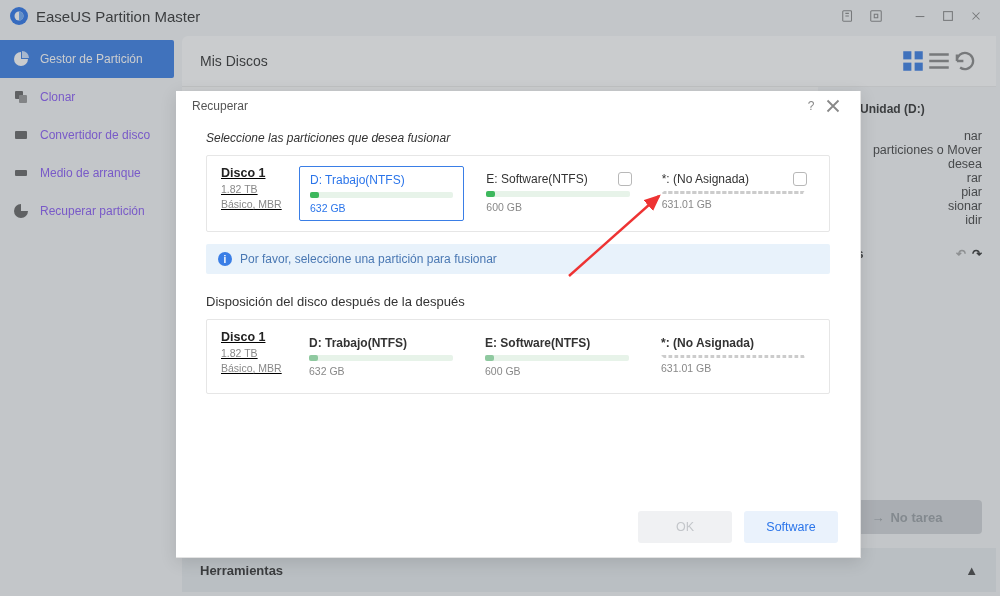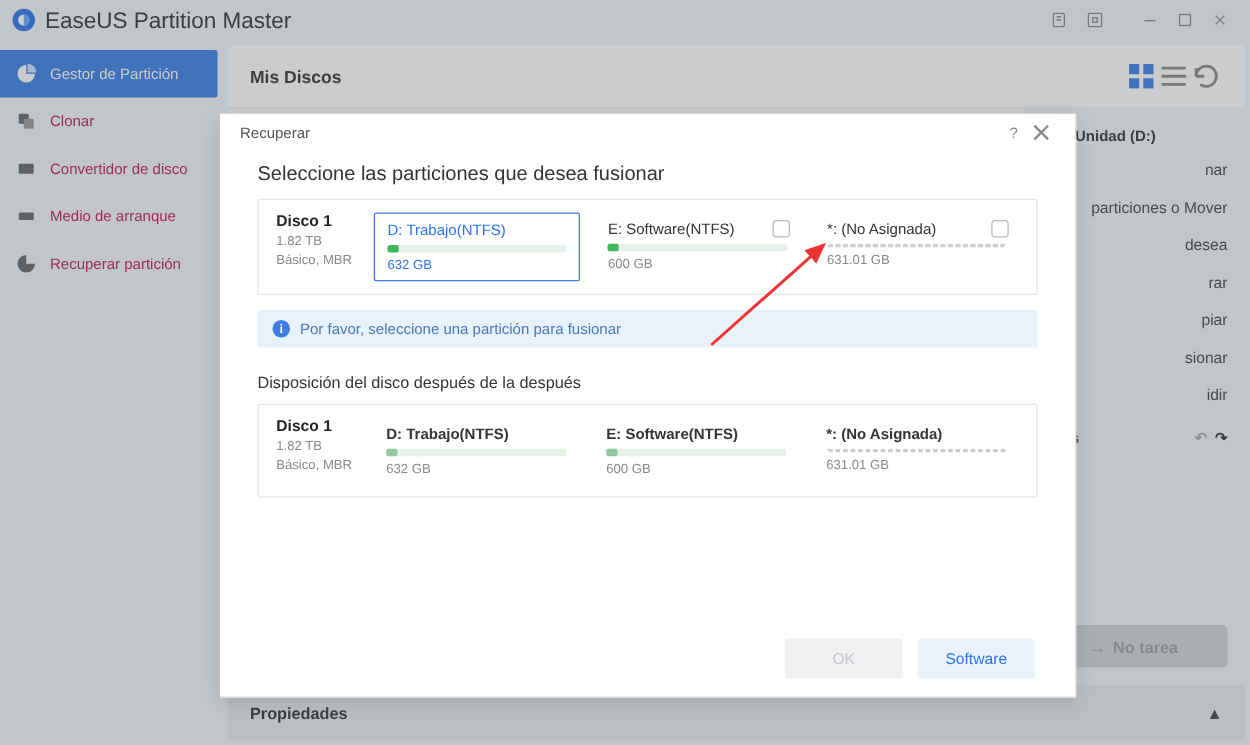--- a/index.html
+++ b/index.html
@@ -1,86 +1,86 @@
 <!DOCTYPE html>
 <html><head>
   <meta charset="utf-8">
   <style>
     * { box-sizing: border-box; margin: 0; padding: 0; font-family: -apple-system, BlinkMacSystemFont, "Segoe UI", Arial, sans-serif; }
     body { width: 1000px; height: 596px; background: #fff; overflow: hidden; position: relative; }
 
     
     .main-window { position: absolute; inset: 0; background: #f5f7f8; display: flex; flex-direction: column; }
-    .titlebar { height: 32px; display: flex; align-items: center; padding: 0 10px; background: #f5f7f8; font-size: 18px; color: #333; }
+    .titlebar { height: 32px; display: flex; align-items: center; padding: 0 10px; background: #f5f7f8; font-size: 15px; color: #333; }
     .titlebar .logo { width: 18px; height: 18px; border-radius: 50%; background: #2b75ea; margin-right: 8px; display: inline-flex; align-items: center; justify-content: center; }
     .titlebar .logo svg { width: 12px; height: 12px; }
     .titlebar-spacer { flex: 1; }
     .titlebar-btn { width: 28px; height: 28px; display: inline-flex; align-items: center; justify-content: center; color: #888; cursor: pointer; }
     .titlebar-btn svg { width: 14px; height: 14px; }
 
     .main-body { flex: 1; display: flex; }
     .sidebar-left { width: 182px; background: #f5f7f8; padding: 8px 0; }
-    .side-item { height: 38px; display: flex; align-items: center; padding: 0 12px; font-size: 12px; color: #be185d; cursor: pointer; }
+    .side-item { height: 38px; display: flex; align-items: center; padding: 0 12px; font-size: 12px; color: #8b5cf6; cursor: pointer; }
     .side-item.active { background: #3a7ee6; color: #fff; border-bottom-right-radius: 2px; border-top-right-radius: 2px; margin-right: 8px; }
     .side-item .icon { width: 18px; height: 18px; margin-right: 10px; display: inline-flex; align-items: center; justify-content: center; }
     .side-item .icon svg { width: 16px; height: 16px; }
     .side-item.active .icon svg { fill: #fff; }
 
     .content { flex: 1; background: #fff; border-top-left-radius: 6px; margin: 4px 4px 4px 0; display: flex; flex-direction: column; }
-    .content-header { padding: 12px 18px; display: flex; align-items: center; font-size: 14px; font-weight: 700; color: #333; border-bottom: 1px solid #eee; }
+    .content-header { padding: 12px 18px; display: flex; align-items: center; font-size: 14px; font-weight: 400; color: #333; border-bottom: 1px solid #eee; }
     .content-header-spacer { flex: 1; }
     .content-header .hbtn { width: 26px; height: 26px; display: inline-flex; align-items: center; justify-content: center; color: #888; cursor: pointer; }
     .content-header .hbtn.active { color: #3a7ee6; }
     .content-body { flex: 1; display: flex; }
     .content-main { flex: 1; padding: 12px 18px; }
     .search-box { height: 36px; border: 1px solid #e2e2e2; border-radius: 4px; width: 100%; }
     .content-right { width: 178px; background: #f5f7f8; padding: 14px 14px; font-size: 12px; color: #333; display: flex; flex-direction: column; }
     .drive-header { display: flex; align-items: center; font-weight: 600; margin-bottom: 12px; }
     .drive-header .dicon { width: 20px; height: 16px; margin-right: 8px; }
-    .right-list { display: flex; flex-direction: column; gap: 16px; }
+    .right-list { display: flex; flex-direction: column; gap: 0; }
     .right-item { color: #444; font-size: 12.5px; text-align: right; }
     .tasks-header { display: flex; align-items: center; font-weight: 600; margin-top: 20px; margin-bottom: 10px; }
     .content-right .spacer { flex: 1; }
     .no-task-btn { height: 34px; background: #d2d5d8; color: #9aa0a5; border-radius: 4px; display: flex; align-items: center; justify-content: center; font-weight: 600; font-size: 13px; gap: 6px; }
 
     .properties-bar { height: 44px; background: #e8ecef; display: flex; align-items: center; padding: 0 18px; margin-top: auto; font-size: 13px; color: #333; font-weight: 600; }
     .properties-bar .chev { margin-left: auto; color: #444; }
 
     
     .overlay { position: absolute; inset: 0; background: rgba(80,86,92,0.30); pointer-events:none; }
 
     
     .modal { position: absolute; left: 176px; top: 91px; width: 685px; height: 467px; background: #fff; border-right: 1px solid #e3e3e3; border-bottom: 1px solid #e3e3e3; box-shadow: 0 4px 16px rgba(0,0,0,0.12); display: flex; flex-direction: column; }
     .modal-head { height: 30px; display: flex; align-items: center; padding: 0 16px; font-size: 12px; color: #555; border-bottom: 0; }
     .modal-head .mspacer { flex: 1; }
     .modal-head .mbtn { width: 22px; height: 22px; display: inline-flex; align-items: center; justify-content: center; color: #888; cursor: pointer; }
     .modal-body { flex: 1; padding: 10px 30px 0 30px; }
-    .section-title { font-size: 16px; color: #333; margin-bottom: 10px; }
+    .section-title { font-size: 12px; color: #333; margin-bottom: 10px; font-style: italic; }
     .disk-row { border: 1px solid #e6e6e6; border-radius: 2px; display: flex; padding: 10px 14px; gap: 0; align-items: stretch; }
-    .disk-info { width: 78px; }
+    .disk-info { width: 78px; text-decoration: underline; }
     .disk-info .dn { font-size: 12.5px; font-weight: 700; color: #222; }
     .disk-info .ds { font-size: 10.5px; color: #888; margin-top: 3px; }
     .partitions-wrap { display: flex; flex: 1; gap: 12px; }
     .part-box { flex: 1; padding: 6px 10px; position: relative; border-radius: 2px; }
     .part-box.selected { border: 1px solid #3a7ee6; }
     .part-box .pname { font-size: 12px; font-weight: 500; color: #333; }
     .part-box.selected .pname { color: #2b75ea; }
     .part-box .pbar { height: 6px; background: #e7f3e9; border-radius: 2px; margin-top: 5px; position: relative; }
     .part-box .pbar .fill { height: 100%; background: #3db85d; border-radius: 2px; width: 8%; }
     .part-box .psize { font-size: 10.5px; color: #888; margin-top: 4px; }
     .part-box.selected .psize { color: #2b75ea; }
     .part-box .pbar.dashed { background: transparent; border-bottom: 3px dotted #ccc; height: 3px; }
     .part-box .checkbox { position: absolute; top: 6px; right: 8px; width: 14px; height: 14px; border: 1px solid #b8b8b8; border-radius: 3px; background: #fff; }
     .info-banner { margin-top: 12px; background: #e8f2fb; border-radius: 2px; padding: 8px 12px; display: flex; align-items: center; font-size: 12px; color: #4a78b3; }
     .info-banner .iicon { width: 14px; height: 14px; border-radius: 50%; background: #3a7ee6; color: #fff; display: inline-flex; align-items: center; justify-content: center; margin-right: 8px; font-size: 10px; font-weight: 700; }
     .section-title2 { font-size: 13px; color: #333; margin-top: 20px; margin-bottom: 10px; }
     .disk-row2 .part-box { border: none; }
     .disk-row2 .part-box .pbar .fill { background: #8fc9a0; }
 
-    .modal-footer { padding: 14px 32px; display: flex; justify-content: flex-end; gap: 12px; }
+    .modal-footer { padding: 14px 22px; display: flex; justify-content: flex-end; gap: 12px; }
     .btn { width: 94px; height: 32px; border-radius: 3px; font-size: 12.5px; display: inline-flex; align-items: center; justify-content: center; cursor: pointer; }
     .btn.ok { background: #f0f1f3; color: #c3c6ca; }
     .btn.cancel { background: #eaf2fc; color: #2b75ea; }
 
     
     .arrow { position: absolute; left: 559px; top: 186px; width: 130px; height: 100px; pointer-events: none; }
     .arrow svg { width: 100%; height: 100%; }
   </style>
 </head>
 <body>
@@ -223,21 +223,21 @@
             <span style="color:#333">↷</span>
           </div>
           <div class="spacer"></div>
           <div class="no-task-btn">
             <span>→</span>
             <span>No tarea</span>
           </div>
         </div>
       </div>
       <div class="properties-bar">
-        <span>Propiedades</span>
+        <span>Herramientas</span>
         <span class="chev">▲</span>
       </div>
     </div>
   </div>
 </div>
 
 <div class="overlay"></div>
 
 <div class="modal">
   <div class="modal-head">

